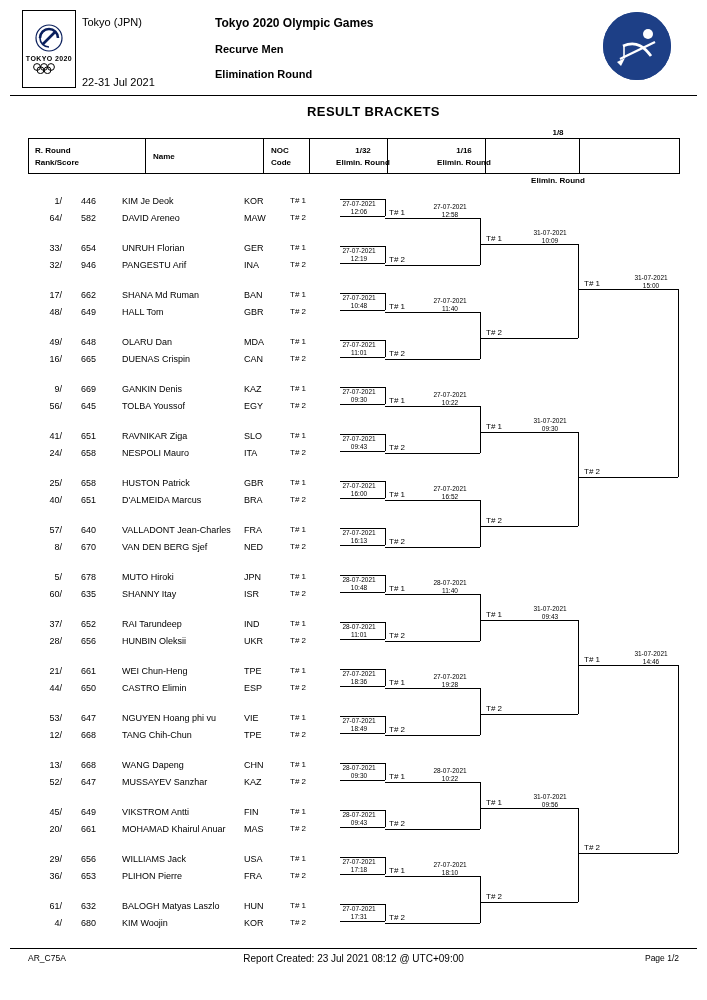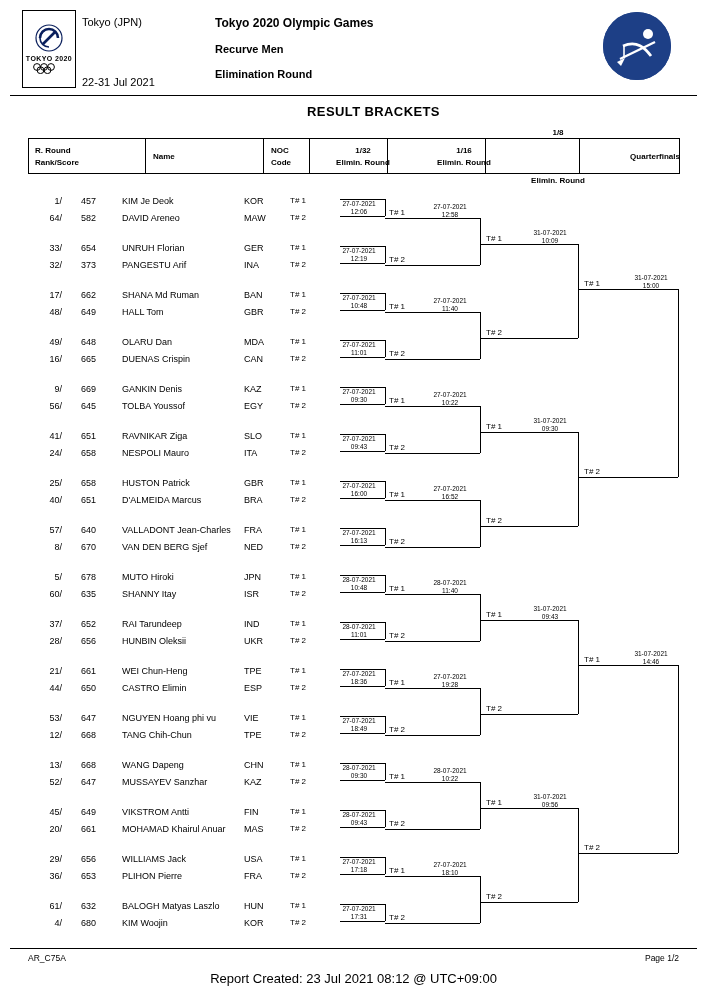--- a/index.html
+++ b/index.html
@@ -63,21 +63,21 @@
   
   .ln{position:absolute;background:#000;}
   .h{height:1px;}
   .v{width:1px;}
   .dt{position:absolute;font-size:6.5px;line-height:8px;text-align:center;}
   .lbl{position:absolute;font-size:8px;}
 
   
   .footer-rule{position:absolute;left:10px;top:948px;width:687px;height:1px;background:#000;}
   .f-left{position:absolute;left:28px;top:953px;font-size:8.5px;}
-  .f-center{position:absolute;left:0;top:953px;width:707px;text-align:center;font-size:13px;margin-top:18px;}
+  .f-center{position:absolute;left:0;top:953px;width:707px;text-align:center;font-size:10px;}
   .f-right{position:absolute;right:28px;top:953px;font-size:8.5px;}
 </style>
 </head>
 <body>
 
 <div class="page">
 
   <div class="header">
     <div class="logo-box">
       <div class="logo-swirl">
@@ -140,48 +140,47 @@
       <div>Elimin. Round</div>
     </div>
     <div class="cell ch-c2">
       <div>1/16</div>
       <div>Elimin. Round</div>
     </div>
     <div class="cell ch-c3">
       <div>1/8</div>
       <div>Elimin. Round</div>
     </div>
-    <div class="cell ch-c4">Quarterfinals</div>
   </div>
 
   <div class="athletes" id="athlete-layer">
       <div class="arow" style="top: 196px;">
         <span class="a-rank">1/</span>
-        <span class="a-score">457</span>
+        <span class="a-score">446</span>
         <span class="a-name">KIM Je Deok</span>
         <span class="a-noc">KOR</span>
         <span class="a-seed">T# 1</span>
       </div>
       <div class="arow" style="top: 213px;">
         <span class="a-rank">64/</span>
         <span class="a-score">582</span>
         <span class="a-name">DAVID Areneo</span>
         <span class="a-noc">MAW</span>
         <span class="a-seed">T# 2</span>
       </div>
       <div class="arow" style="top: 243px;">
         <span class="a-rank">33/</span>
         <span class="a-score">654</span>
         <span class="a-name">UNRUH Florian</span>
         <span class="a-noc">GER</span>
         <span class="a-seed">T# 1</span>
       </div>
       <div class="arow" style="top: 260px;">
         <span class="a-rank">32/</span>
-        <span class="a-score">373</span>
+        <span class="a-score">946</span>
         <span class="a-name">PANGESTU Arif</span>
         <span class="a-noc">INA</span>
         <span class="a-seed">T# 2</span>
       </div>
       <div class="arow" style="top: 290px;">
         <span class="a-rank">17/</span>
         <span class="a-score">662</span>
         <span class="a-name">SHANA Md Ruman</span>
         <span class="a-noc">BAN</span>
         <span class="a-seed">T# 1</span>

